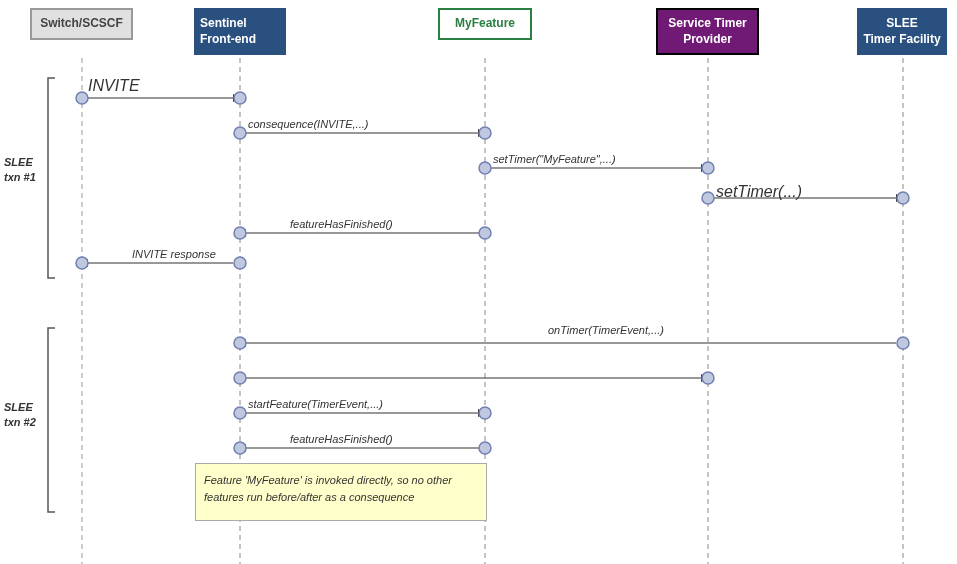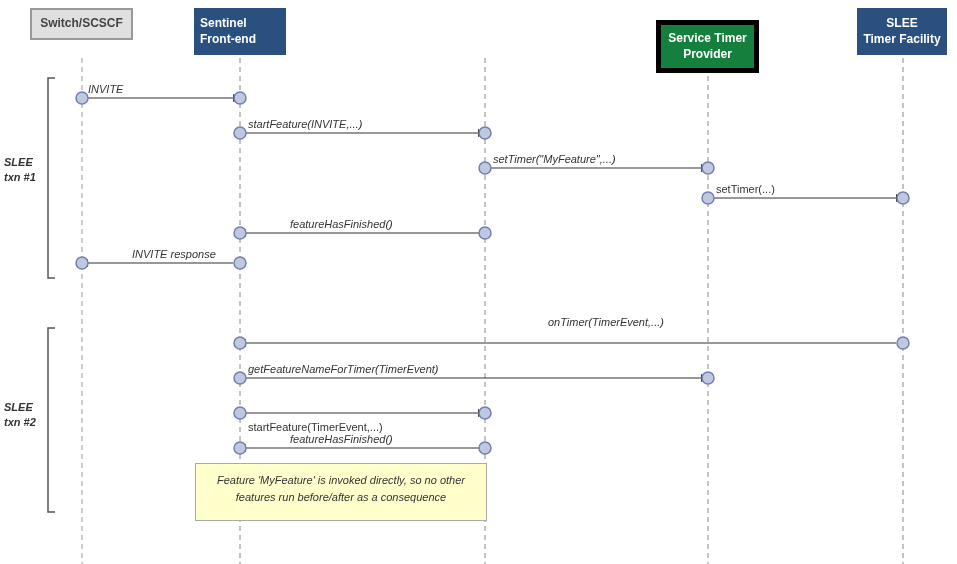--- a/index.html
+++ b/index.html
@@ -116,25 +116,31 @@
     <span>Switch/SCSCF</span>
   </div>
 
   <div style="
     position:absolute; top:8px; left:194px; width:92px;
     border: 2px solid #2a5080; background:#2a5080;
     text-align:left; padding:6px 4px; font-size:12px; font-weight:bold; color:#fff; line-height:1.3;">
     <span>Sentinel<br>Front-end</span>
   </div>
 
+  <div style="
+    position:absolute; top:8px; left:438px; width:94px;
+    border: 2px solid #2a8040; background:#fff;
+    text-align:center; padding:6px 4px; font-size:12px; font-weight:bold; color:#2a8040; line-height:1.3;">
+    <span>MyFeature</span>
+  </div>
 
   <div style="
     position:absolute; top:8px; left:656px; width:103px;
-    border: 5px solid #000000; background:#15803d;
-    text-align:center; padding:6px 4px; font-size:12px; font-weight:bold; color:#fff; line-height:1.3;margin-top:12px;">
+    border: 2px solid #000000; background:#701a75;
+    text-align:center; padding:6px 4px; font-size:12px; font-weight:bold; color:#fff; line-height:1.3;">
     <span>Service Timer<br>Provider</span>
   </div>
 
   <div style="
     position:absolute; top:8px; left:857px; width:90px;
     border: 2px solid #2a5080; background:#2a5080;
     text-align:center; padding:6px 4px; font-size:12px; font-weight:bold; color:#fff; line-height:1.3;">
     <span>SLEE<br>Timer Facility</span>
   </div>
 
@@ -143,51 +149,48 @@
     font-size:11px; font-style:italic; font-weight:bold; line-height:1.4; text-align:left; color:#333;">
     <span>SLEE<br>txn #1</span>
   </div>
 
   <div style="
     position:absolute; top:400px; left:4px;
     font-size:11px; font-style:italic; font-weight:bold; line-height:1.4; text-align:left; color:#333;">
     <span>SLEE<br>txn #2</span>
   </div>
 
-  <div style="position:absolute; top:83px; left:88px; font-size:11px; font-style:italic; color:#333;">
+  <div style="position:absolute; top:77px; left:88px; font-size:16px; font-style:italic; color:#333;">
     <span>INVITE</span>
   </div>
   <div style="position:absolute; top:118px; left:248px; font-size:11px; font-style:italic; color:#333;">
-    <span>startFeature(INVITE,...)</span>
+    <span>consequence(INVITE,...)</span>
   </div>
   <div style="position:absolute; top:153px; left:493px; font-size:11px; font-style:italic; color:#333;">
     <span>setTimer("MyFeature",...)</span>
   </div>
-  <div style="position:absolute; top:183px; left:716px; font-size:11px; color:#333;">
+  <div style="position:absolute; top:183px; left:716px; font-size:16px; font-style:italic; color:#333;">
     <span>setTimer(...)</span>
   </div>
   <div style="position:absolute; top:218px; left:290px; font-size:11px; font-style:italic; color:#333;">
     <span>featureHasFinished()</span>
   </div>
   <div style="position:absolute; top:248px; left:108px; font-size:11px; font-style:italic; color:#333;margin-left:24px;">
     <span>INVITE response</span>
   </div>
-  <div style="position:absolute; top:316px; left:548px; font-size:11px; font-style:italic; color:#333;">
+  <div style="position:absolute; top:324px; left:548px; font-size:11px; font-style:italic; color:#333;">
     <span>onTimer(TimerEvent,...)</span>
   </div>
-  <div style="position:absolute; top:363px; left:248px; font-size:11px; font-style:italic; color:#333;">
-    <span>getFeatureNameForTimer(TimerEvent)</span>
-  </div>
-  <div style="position:absolute; top:398px; left:248px; font-size:11px; color:#333;margin-top:23px;">
+  <div style="position:absolute; top:398px; left:248px; font-size:11px; font-style:italic; color:#333;">
     <span>startFeature(TimerEvent,...)</span>
   </div>
   <div style="position:absolute; top:433px; left:290px; font-size:11px; font-style:italic; color:#333;">
     <span>featureHasFinished()</span>
   </div>
 
   <div style="
     position:absolute; top:463px; left:195px; width:292px; height:58px;
     background:#ffffcc; border:1px solid #aaa;
-    padding:8px 0; font-size:11px; font-style:italic; text-align:center; line-height:1.5; color:#333;">
+    padding:8px 8px; font-size:11px; font-style:italic; text-align:left; line-height:1.5; color:#333;">
     <span>Feature 'MyFeature' is invoked directly, so no other<br>features run before/after as a consequence</span>
   </div>
 
 </div>
 
 </body></html>

